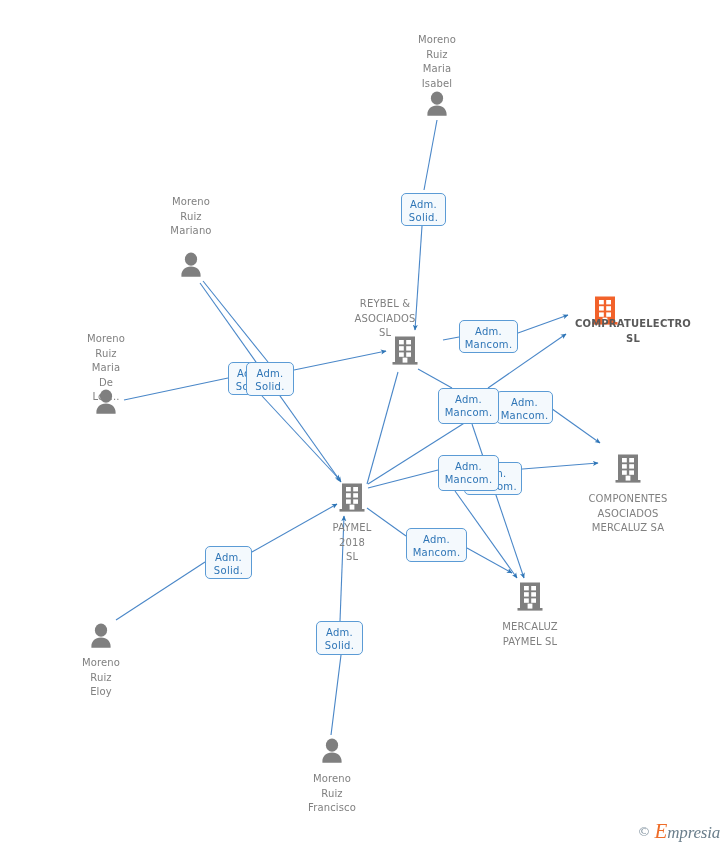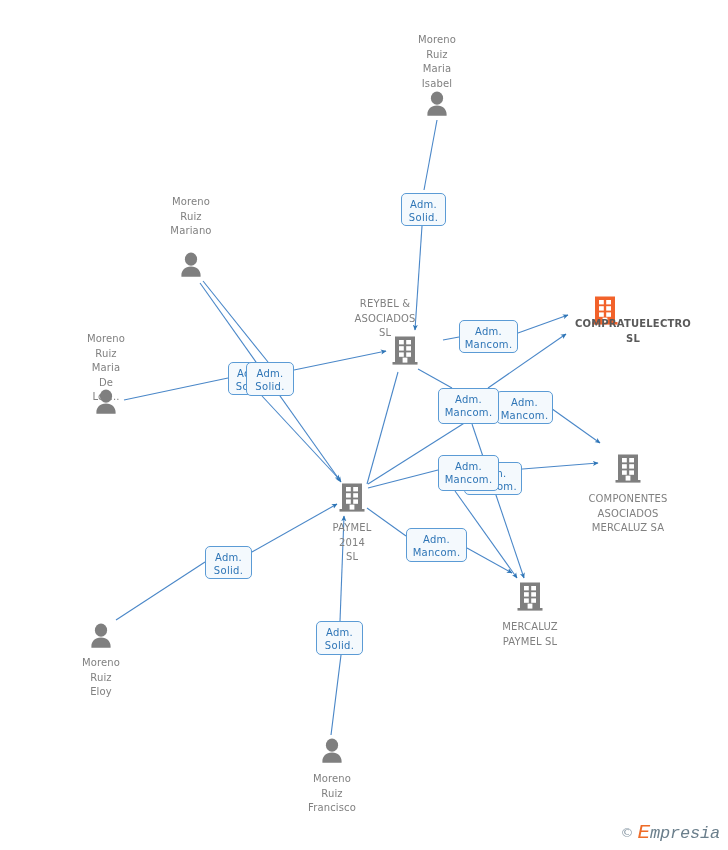--- a/index.html
+++ b/index.html
@@ -73,21 +73,21 @@
     display: flex;
     align-items: center;
     gap: 4px;
   }
   #watermark .copy {
     font-family: "DejaVu Sans", sans-serif;
     font-size: 13px;
     color: #8a9aa6;
   }
   #watermark .brand {
-    font-family: Liberation Mono, monospace;
+    font-family: Liberation Serif, serif;
     font-style: italic;
     font-size: 17px;
     color: #6b7f8c;
     letter-spacing: -0.2px;
     text-align: right;
   }
   #watermark .brand .cap {
     color: #ee6c28;
     font-size: 21px;
   }
@@ -218,21 +218,21 @@
             <rect x="0.5" y="27" width="25" height="2.6" fill="#7F7F7F"></rect>
             <rect x="7" y="5" width="4.8" height="4.4" fill="#ffffff"></rect>
             <rect x="14.2" y="5" width="4.8" height="4.4" fill="#ffffff"></rect>
             <rect x="7" y="11.2" width="4.8" height="4.4" fill="#ffffff"></rect>
             <rect x="14.2" y="11.2" width="4.8" height="4.4" fill="#ffffff"></rect>
             <rect x="7" y="17.4" width="4.8" height="4.4" fill="#ffffff"></rect>
             <rect x="14.2" y="17.4" width="4.8" height="4.4" fill="#ffffff"></rect>
             <rect x="10.6" y="22.6" width="4.8" height="5.0" fill="#ffffff"></rect>
           </svg></div>
         <div class="node-label" style="left: 352px; top: 521px;">PAYMEL
-2014 SL</div>
+2018 SL</div>
       </div>
       <div class="node">
         <div class="node-icon" style="left: 628px; top: 468px;"><svg width="26" height="30" viewBox="0 0 26 30" xmlns="http://www.w3.org/2000/svg">
             <rect x="3" y="1.5" width="20" height="26" fill="#7F7F7F"></rect>
             <rect x="0.5" y="27" width="25" height="2.6" fill="#7F7F7F"></rect>
             <rect x="7" y="5" width="4.8" height="4.4" fill="#ffffff"></rect>
             <rect x="14.2" y="5" width="4.8" height="4.4" fill="#ffffff"></rect>
             <rect x="7" y="11.2" width="4.8" height="4.4" fill="#ffffff"></rect>
             <rect x="14.2" y="11.2" width="4.8" height="4.4" fill="#ffffff"></rect>
             <rect x="7" y="17.4" width="4.8" height="4.4" fill="#ffffff"></rect>

